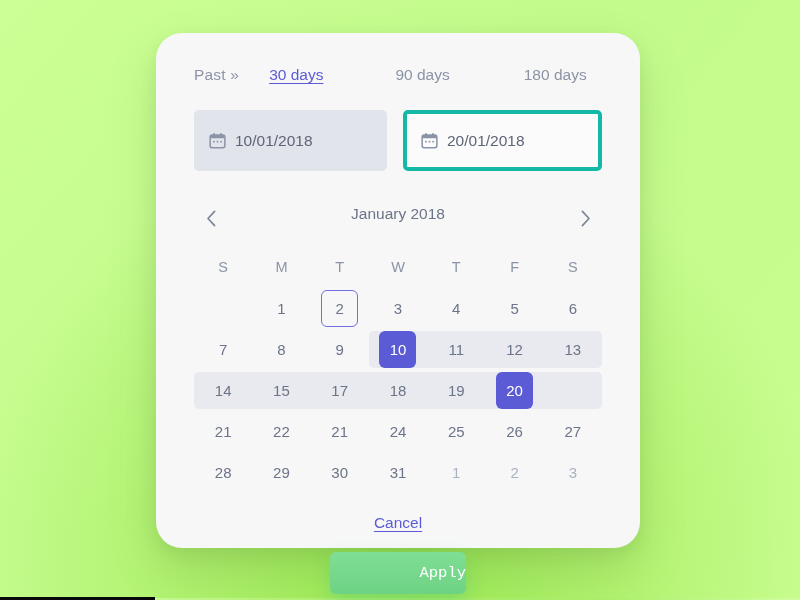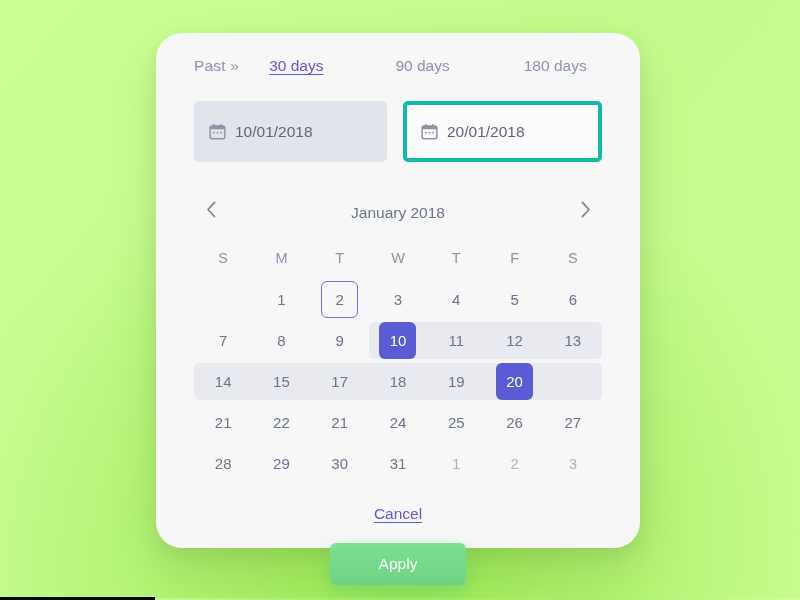--- a/index.html
+++ b/index.html
@@ -55,21 +55,21 @@
     border-radius: 26px;
     box-shadow: 0 22px 46px rgba(90,130,60,.22),
                 0 6px 16px rgba(90,130,60,.12);
     padding: 0 38px;
   }
 
   
   #presets {
     display: flex;
     align-items: baseline;
-    padding-top: 24px;
+    padding-top: 33px;
     font-size: 15.5px;
     color: #8b94a6;
   }
   #presets .past-label {
     letter-spacing: .2px;
     white-space: pre;
   }
   .preset {
     color: #8b94a6;
     text-decoration: none;
@@ -107,21 +107,21 @@
   }
   .date-field.outlined {
     background: #fbfbfc;
     border: 4px solid #14b8a6;
   }
   .cal-ico { width: 17px; height: 17px; flex: none; display: block; }
 
   
   #month-nav {
     display: flex;
-    align-items: flex-end;
+    align-items: flex-start;
     justify-content: space-between;
     margin-top: 34px;
     padding: 0 4px;
   }
   .chev {
     width: 26px;
     height: 26px;
     display: flex;
     align-items: center;
     justify-content: center;
@@ -214,23 +214,24 @@
     padding: 0;
   }
   #apply-button {
     width: 136px;
     height: 42px;
     border: none;
     border-radius: 6px;
     background: linear-gradient(180deg,#7fdf94 0%,#6ed284 100%);
     color: #ffffff;
     font-size: 15.5px;
-    font-family: Liberation Sans, sans-serif;
+    font-family: Liberation Mono, monospace;
     cursor: pointer;
     box-shadow: 0 7px 18px rgba(90,200,120,.45);
+    text-align: right;
   }
 </style>
 </head>
 <body>
 
 <div id="backdrop"></div>
 <div id="bottom-rule"></div>
 <div id="bottom-rule-2"></div>
 
 <div id="card">

